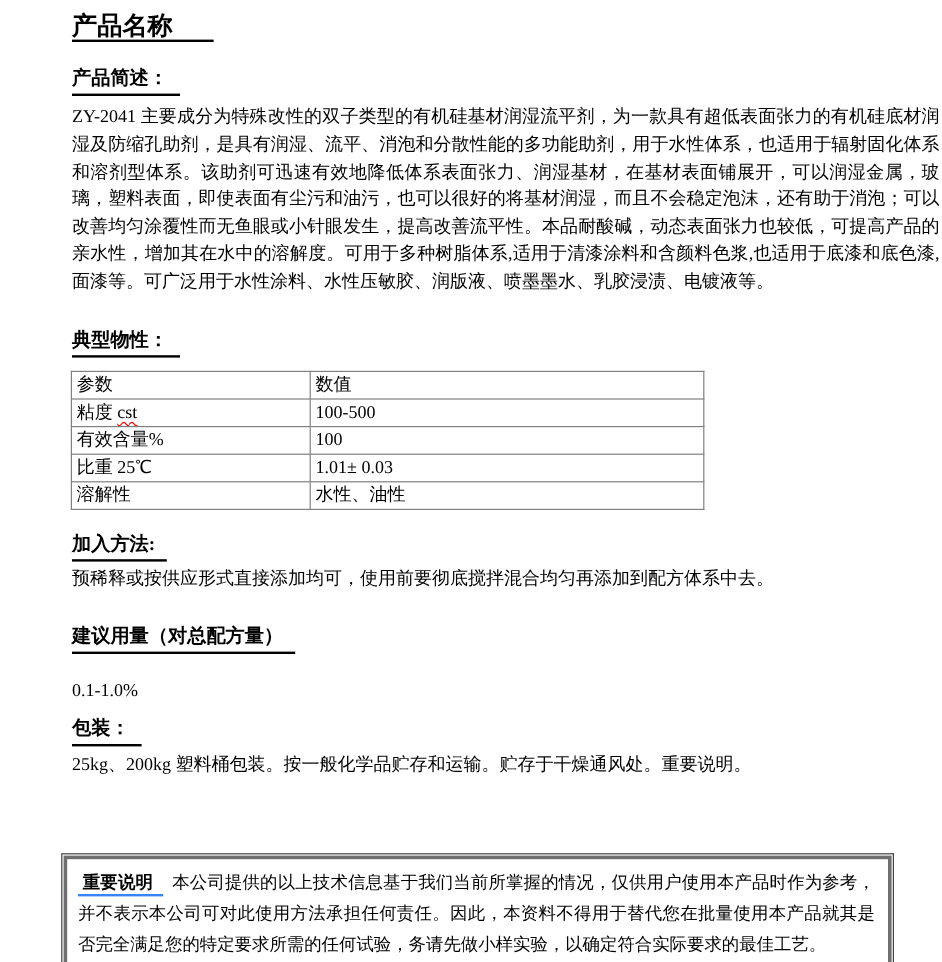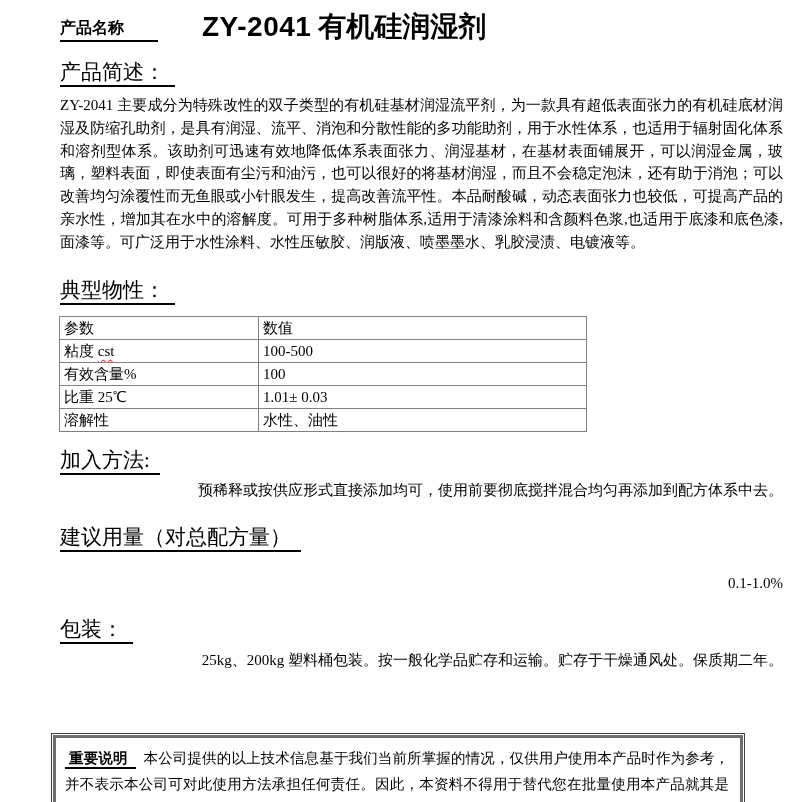--- a/index.html
+++ b/index.html
@@ -13,21 +13,21 @@
   .doc { padding-top: 12px; }
 
   
   .header-row {
     margin-left: 60px;
     display: flex;
     align-items: flex-end;
     gap: 44px;
   }
   .pname-label {
-    font-size: 16px;
+    font-size: 21px;
     font-weight: bold;
     border-bottom: 2px solid #000;
     padding: 0 34px 3px 0;
     line-height: 18px;
     white-space: nowrap;
   }
   .product-title {
     font-size: 28px;
     line-height: 30px;
     white-space: nowrap;
@@ -35,48 +35,48 @@
   .product-title .model {
     font-family: "Liberation Sans", "DejaVu Sans", sans-serif;
     font-weight: bold;
     letter-spacing: 0.5px;
   }
   .product-title .cname { font-weight: bold; }
 
   
   .sec-heading {
     margin: 0 0 0 60px;
-    font-size: 21px;
-    font-weight: normal;
+    font-size: 16px;
+    font-weight: bold;
     line-height: 19px;
   }
   .sec-heading .u {
     display: inline-block;
     border-bottom: 2px solid #000;
     padding: 0 10px 3px 0;
   }
 
   
   .body-text {
     margin: 0 2px 0 60px;
     width: 723px;
     font-size: 15px;
     line-height: 22.8px;
     text-align: justify;
   }
-  .single-line { text-align: right; }
+  .single-line { text-align: left; }
 
   .mt-summary-h   { margin-top: 21px; }
   .mt-summary-b   { margin-top: 7px; }
   .mt-props-h     { margin-top: 27px; }
   .mt-method-h    { margin-top: 19px; }
   .mt-method-b    { margin-top: 4px; }
   .mt-dosage-h    { margin-top: 27px; }
   .mt-dosage-b    { margin-top: 20px; }
-  .mt-pack-h      { margin-top: 25px; }
+  .mt-pack-h      { margin-top: 10px; }
   .mt-pack-b      { margin-top: 5px; }
 
   
   table.props {
     margin: 11px 0 0 59px;
     border-collapse: collapse;
     table-layout: fixed;
     width: 527px;
     font-size: 15px;
     font-family: Liberation Serif, serif;
@@ -111,33 +111,32 @@
     border: 3px solid #6e6e6e;
     padding: 7px 11px 9px 9px;
   }
   .notice-text {
     font-size: 14.5px;
     line-height: 26px;
     text-align: justify;
   }
   .notice-head {
     font-weight: bold;
-    border-bottom: 2px solid #000000;
+    border-bottom: 2px solid #3b82f6;
     padding: 0 8px 1px 4px;
     margin-right: 8px;
   }
 </style>
 </head>
 <body>
 
 <div class="doc">
 
   <div class="header-row">
     <span class="pname-label">产品名称</span>
-    <span class="product-title"><span class="model">ZY-2041</span> <span class="cname">有机硅润湿剂</span></span>
   </div>
 
   <div class="sec-heading mt-summary-h">
     <span class="u">产品简述：</span>
   </div>
   <div class="body-text mt-summary-b">ZY-2041 主要成分为特殊改性的双子类型的有机硅基材润湿流平剂，为一款具有超低表面张力的有机硅底材润湿及防缩孔助剂，是具有润湿、流平、消泡和分散性能的多功能助剂，用于水性体系，也适用于辐射固化体系和溶剂型体系。该助剂可迅速有效地降低体系表面张力、润湿基材，在基材表面铺展开，可以润湿金属，玻璃，塑料表面，即使表面有尘污和油污，也可以很好的将基材润湿，而且不会稳定泡沫，还有助于消泡；可以改善均匀涂覆性而无鱼眼或小针眼发生，提高改善流平性。本品耐酸碱，动态表面张力也较低，可提高产品的亲水性，增加其在水中的溶解度。可用于多种树脂体系,适用于清漆涂料和含颜料色浆,也适用于底漆和底色漆,面漆等。可广泛用于水性涂料、水性压敏胶、润版液、喷墨墨水、乳胶浸渍、电镀液等。</div>
 
   <div class="sec-heading mt-props-h">
     <span class="u">典型物性：</span>
   </div>
@@ -176,21 +175,21 @@
   <div class="body-text single-line mt-method-b">预稀释或按供应形式直接添加均可，使用前要彻底搅拌混合均匀再添加到配方体系中去。</div>
 
   <div class="sec-heading mt-dosage-h">
     <span class="u">建议用量（对总配方量）</span>
   </div>
   <div class="body-text single-line mt-dosage-b">0.1-1.0%</div>
 
   <div class="sec-heading mt-pack-h">
     <span class="u">包装：</span>
   </div>
-  <div class="body-text single-line mt-pack-b">25kg、200kg 塑料桶包装。按一般化学品贮存和运输。贮存于干燥通风处。保质期二年。</div>
+  <div class="body-text single-line mt-pack-b">25kg、200kg 塑料桶包装。按一般化学品贮存和运输。贮存于干燥通风处。重要说明。</div>
 
   <div class="notice-outer">
     <div class="notice-inner">
       <div class="notice-text"><span class="notice-head">重要说明</span><span>本公司提供的以上技术信息基于我们当前所掌握的情况，仅供用户使用本产品时作为参考，并不表示本公司可对此使用方法承担任何责任。因此，本资料不得用于替代您在批量使用本产品就其是否完全满足您的特定要求所需的任何试验，务请先做小样实验，以确定符合实际要求的最佳工艺。</span></div>
     </div>
   </div>
 
 </div>
 
 </body></html>

